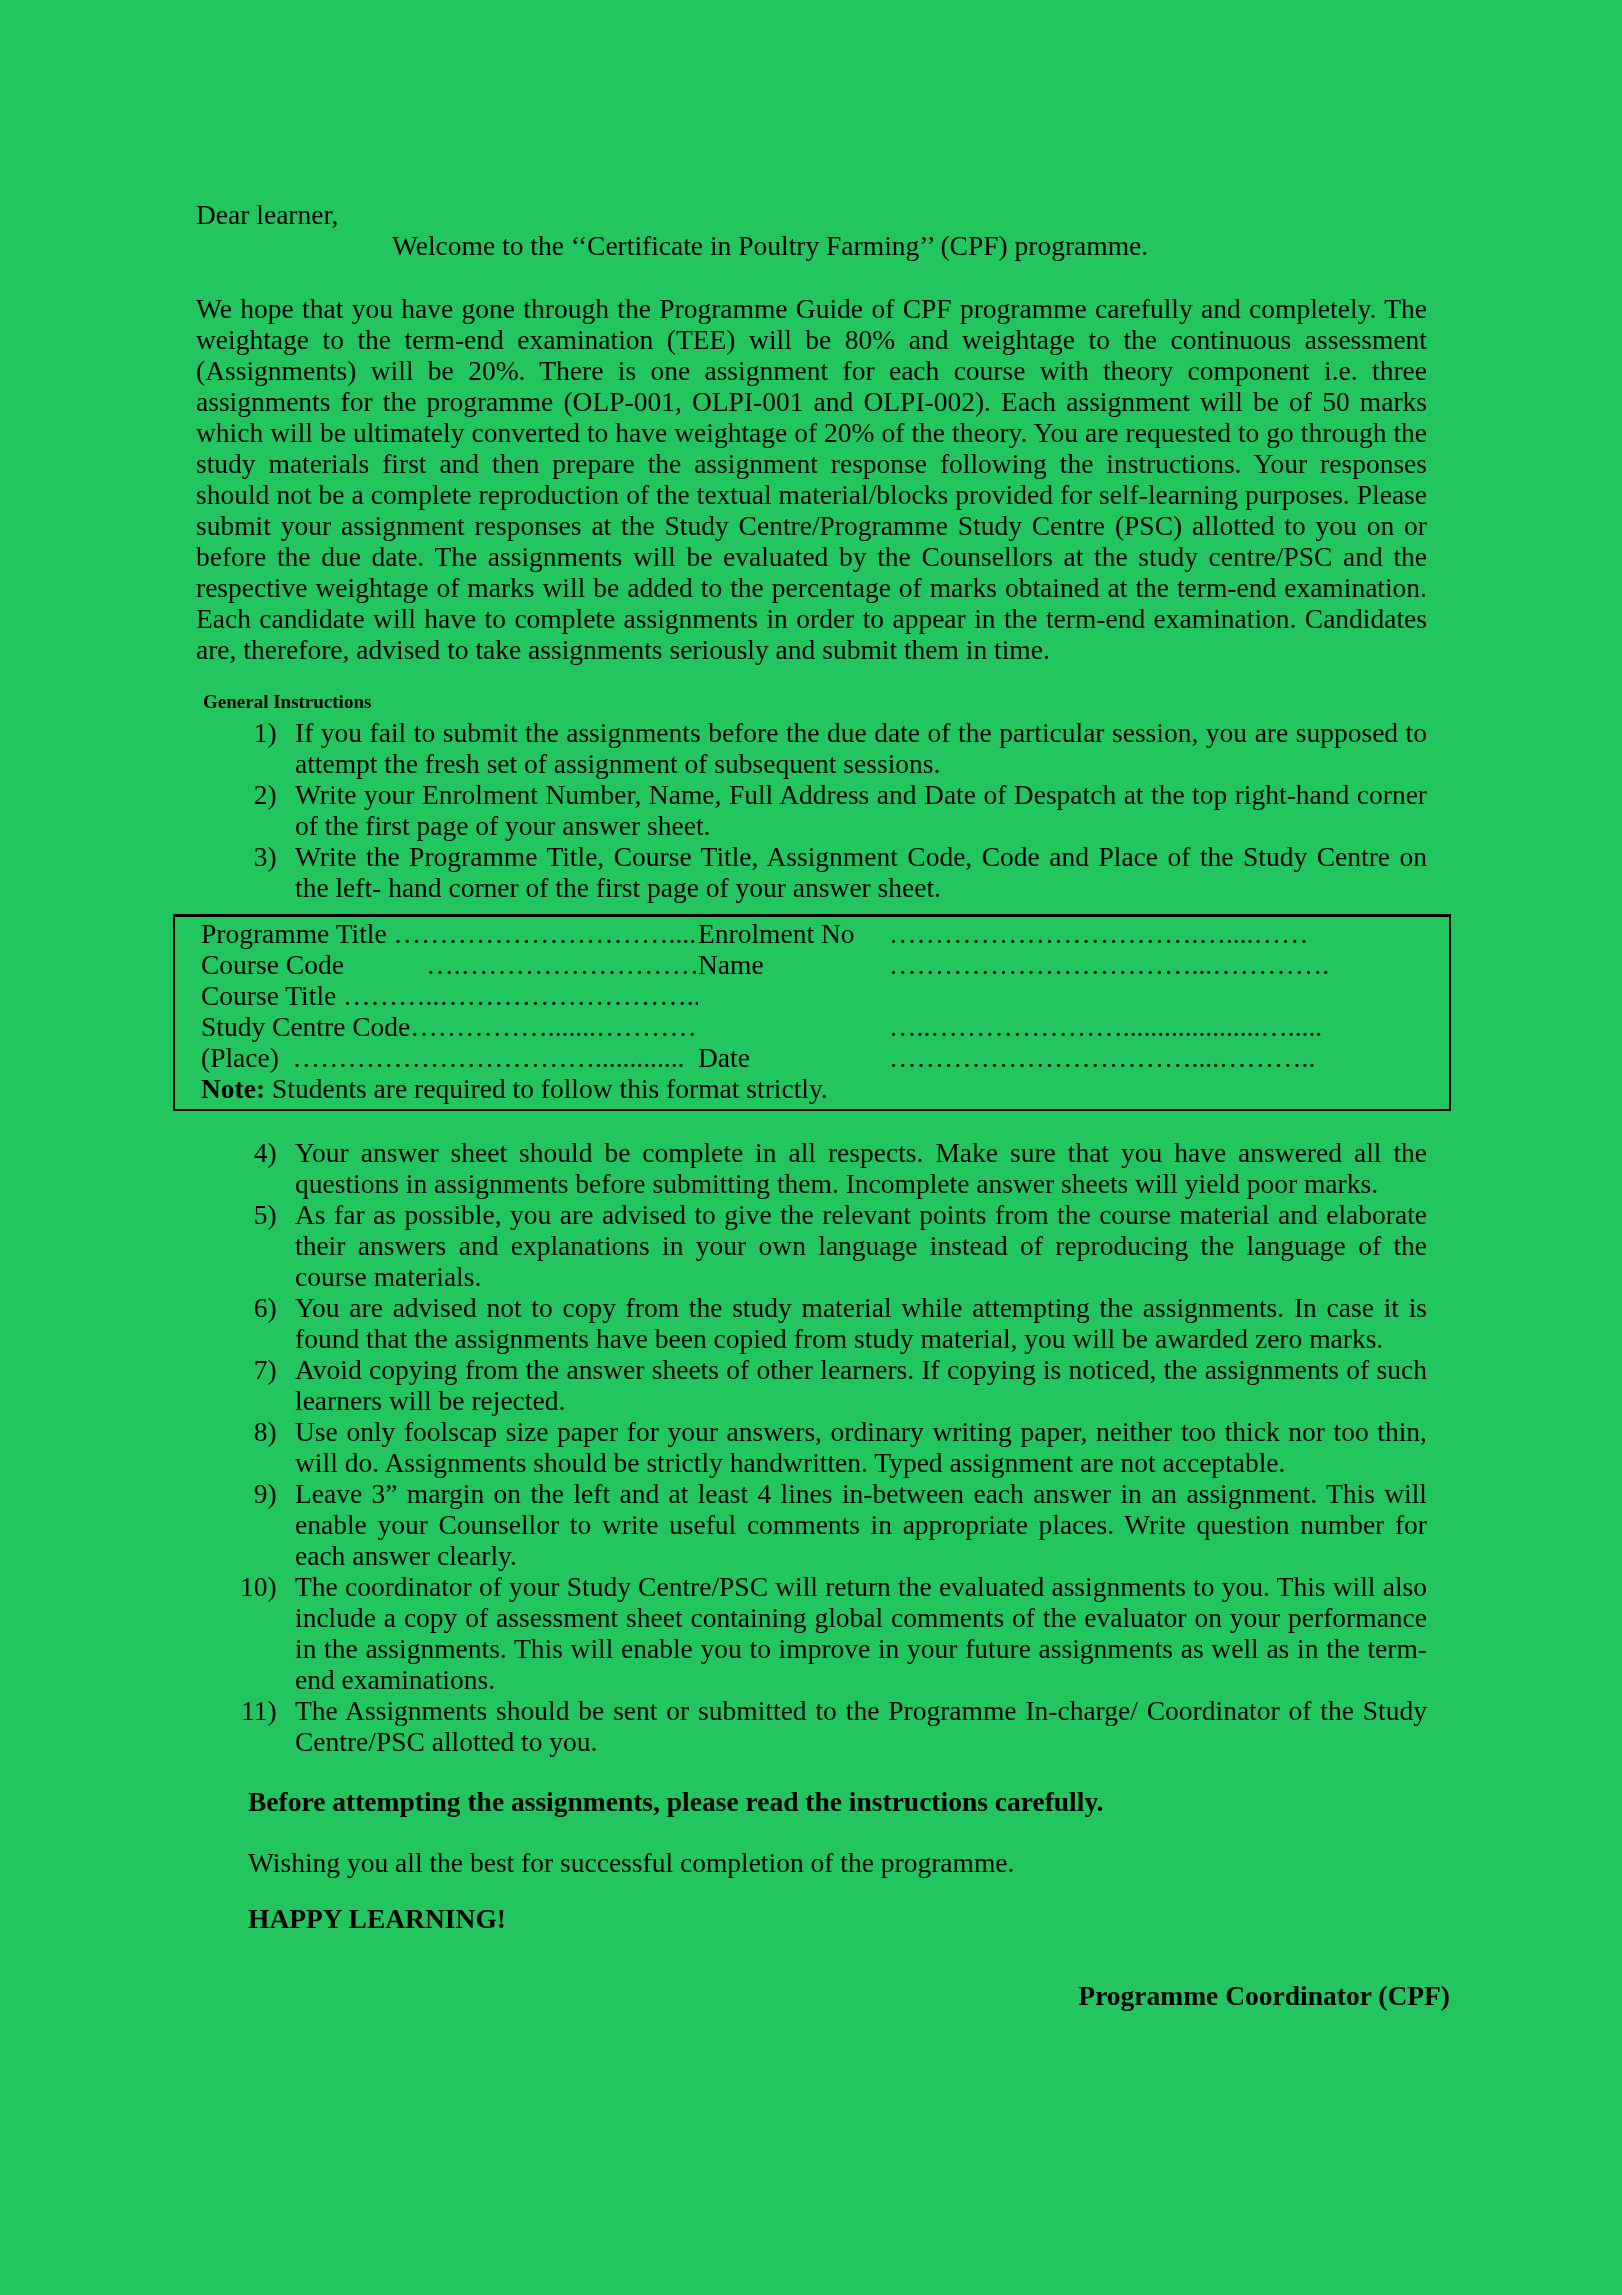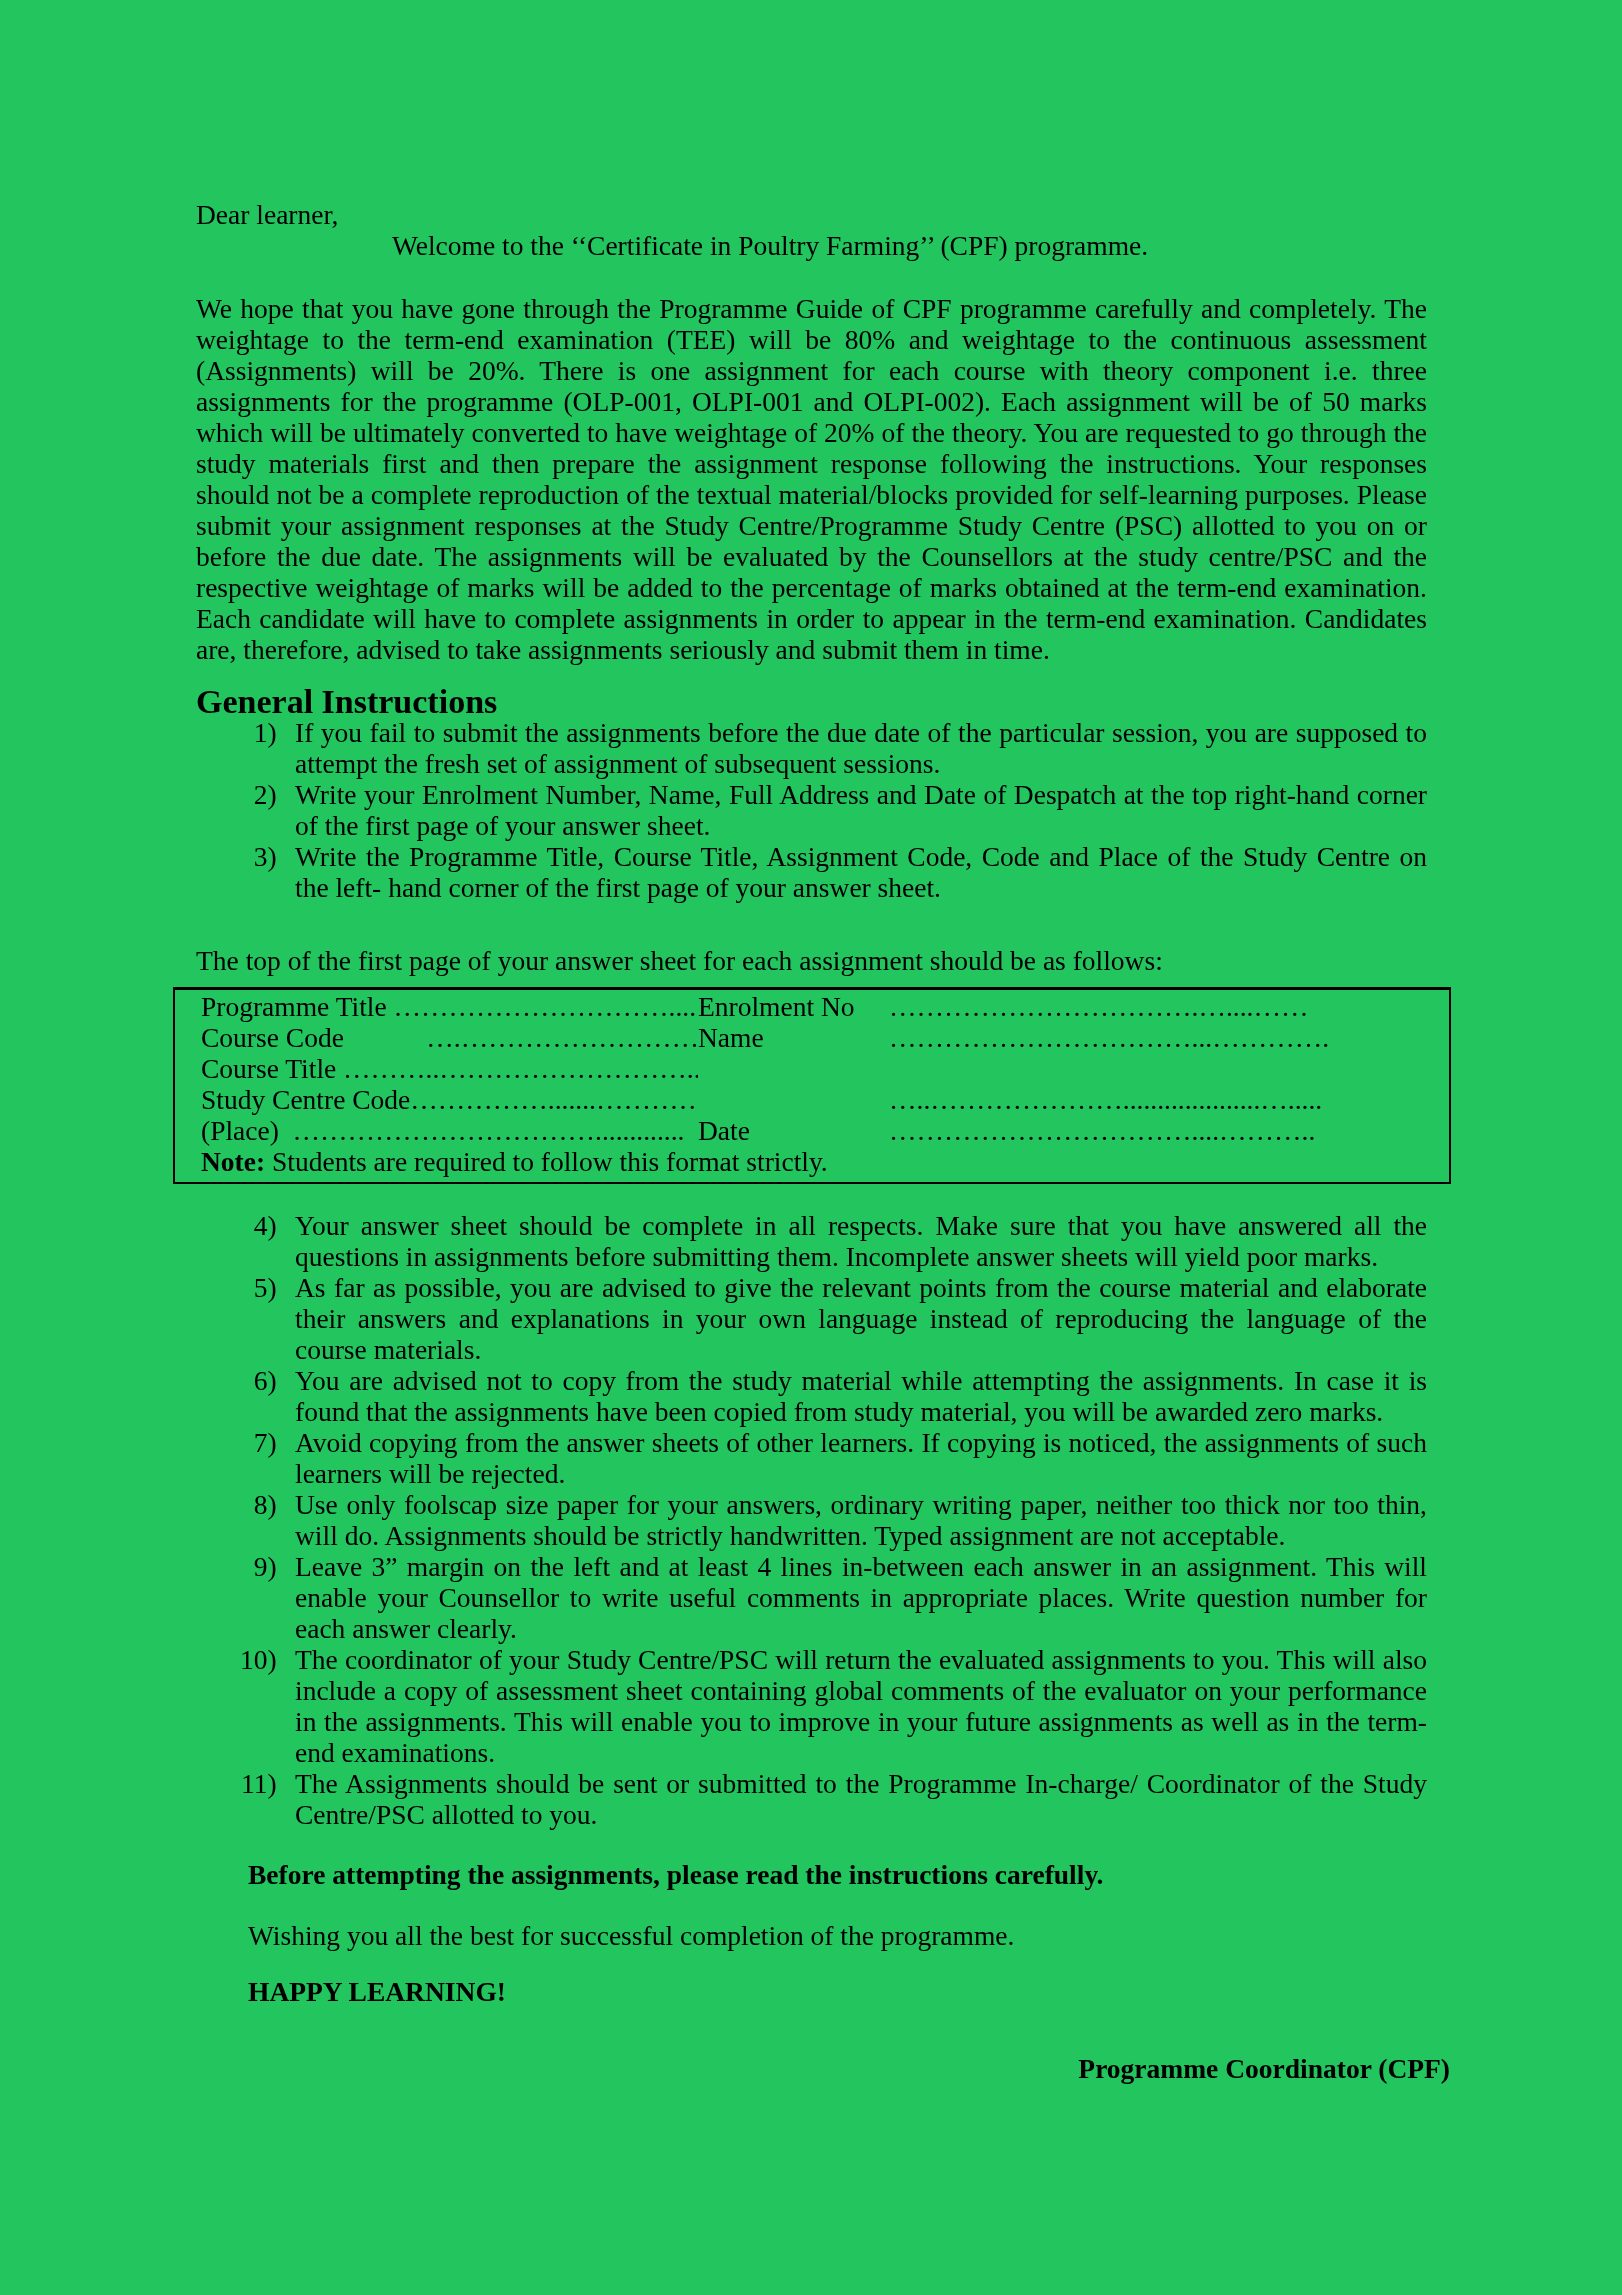--- a/index.html
+++ b/index.html
@@ -17,23 +17,23 @@
     overflow:hidden;
   }
   p{margin:0;}
   .salutation{margin:0;}
   .welcome{padding-left:196px;}
   .para{
     margin-top:32px;
     text-align:justify;
   }
   .heading{
-    margin:21px 0 0 0;
+    margin:21px 0 0 7px;
     font-weight:bold;
-    font-size:34px;
+    font-size:19px;
     line-height:31px;
   }
   .list{margin:0;}
   .li{display:flex;align-items:flex-start;}
   .num{
     flex:0 0 99px;
     box-sizing:border-box;
     text-align:right;
     padding-right:18.3px;
     white-space:nowrap;
@@ -83,21 +83,20 @@
     <div class="li">
       <span class="num">2)</span>
       <div class="txt">Write your Enrolment Number, Name, Full Address and Date of Despatch at the top right-hand corner of the first page of your answer sheet.</div>
     </div>
     <div class="li">
       <span class="num">3)</span>
       <div class="txt">Write the Programme Title, Course Title, Assignment Code, Code and Place of the Study Centre on the left- hand corner of the first page of your answer sheet.</div>
     </div>
   </div>
 
-  <p class="format-intro">The top of the first page of your answer sheet for each assignment should be as follows:</p>
 
   <div class="format-box">
     <div class="box-row">
       <span class="c1">Programme Title …………………………....…</span>
       <span class="c2">Enrolment No</span>
       <span class="c3">…………………………….…....……</span>
     </div>
     <div class="box-row">
       <span class="c1">Course Code&nbsp;&nbsp;&nbsp;&nbsp;&nbsp;&nbsp;&nbsp;&nbsp;&nbsp;&nbsp;&nbsp;&nbsp;….………………………..</span>
       <span class="c2">Name</span>

